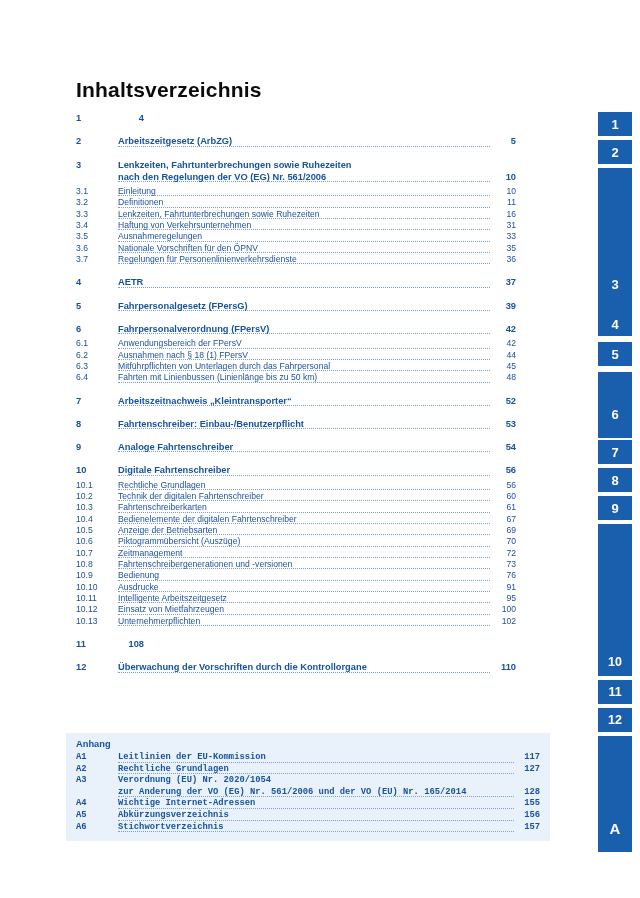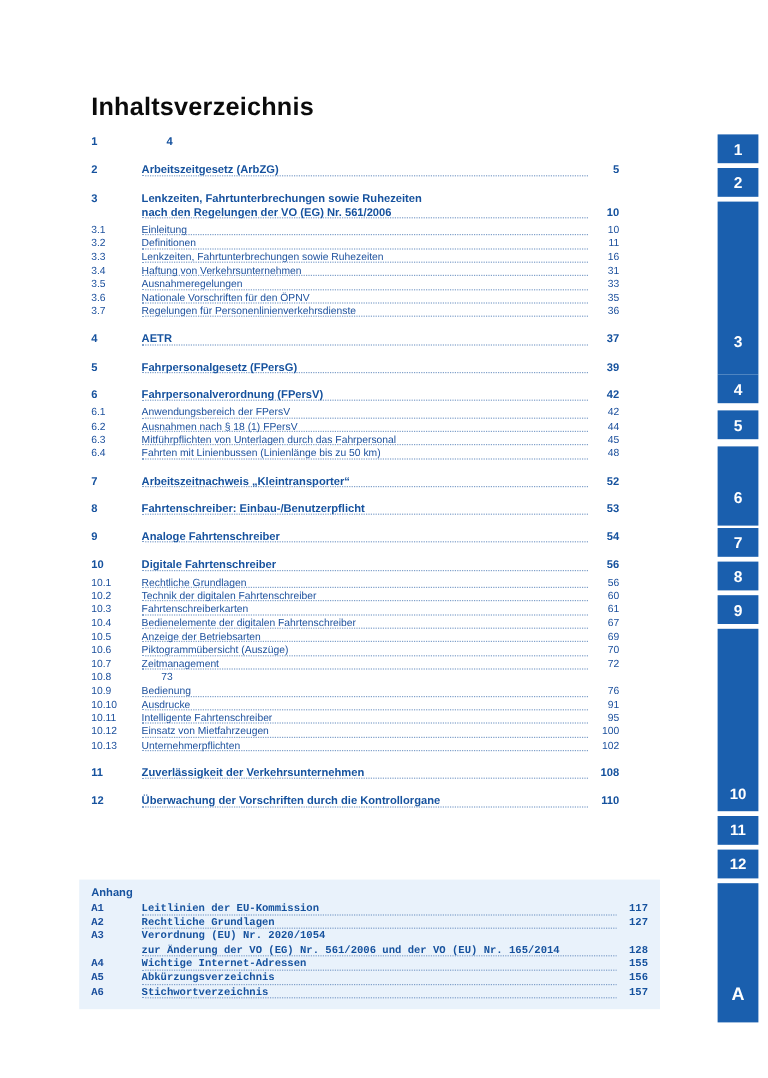--- a/index.html
+++ b/index.html
@@ -304,52 +304,52 @@
       <span class="mid"><span class="dots"></span><span class="txt">Piktogrammübersicht (Auszüge)</span></span>
       <span class="pg">70</span>
     </div>
     <div class="row">
       <span class="num">10.7</span>
       <span class="mid"><span class="dots"></span><span class="txt">Zeitmanagement</span></span>
       <span class="pg">72</span>
     </div>
     <div class="row">
       <span class="num">10.8</span>
+      <span class="mid"><span class="dots"></span><span class="txt">Fahrtenschreibergenerationen und -versionen</span></span>
       <span class="pg">73</span>
     </div>
     <div class="row">
       <span class="num">10.9</span>
       <span class="mid"><span class="dots"></span><span class="txt">Bedienung</span></span>
       <span class="pg">76</span>
     </div>
     <div class="row">
       <span class="num">10.10</span>
       <span class="mid"><span class="dots"></span><span class="txt">Ausdrucke</span></span>
       <span class="pg">91</span>
     </div>
     <div class="row">
       <span class="num">10.11</span>
-      <span class="mid"><span class="dots"></span><span class="txt">Intelligente Fahrtenschreiber</span></span>
+      <span class="mid"><span class="dots"></span><span class="txt">Intelligente Arbeitszeitgesetz</span></span>
       <span class="pg">95</span>
     </div>
     <div class="row">
       <span class="num">10.12</span>
       <span class="mid"><span class="dots"></span><span class="txt">Einsatz von Mietfahrzeugen</span></span>
       <span class="pg">100</span>
     </div>
     <div class="row">
       <span class="num">10.13</span>
       <span class="mid"><span class="dots"></span><span class="txt">Unternehmerpflichten</span></span>
       <span class="pg">102</span>
     </div>
     <div class="spacer-m"></div>
 
     <div class="row major">
       <span class="num">11</span>
-      <span class="mid"><span class="dots"></span><span class="txt">Zuverlässigkeit der Verkehrsunternehmen</span></span>
       <span class="pg">108</span>
     </div>
     <div class="spacer-m"></div>
 
     <div class="row major">
       <span class="num">12</span>
       <span class="mid"><span class="dots"></span><span class="txt">Überwachung der Vorschriften durch die Kontrollorgane</span></span>
       <span class="pg">110</span>
     </div>
 

